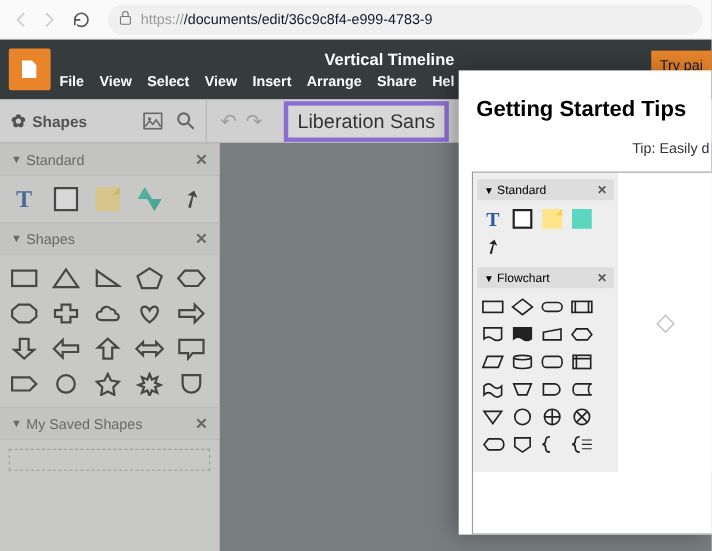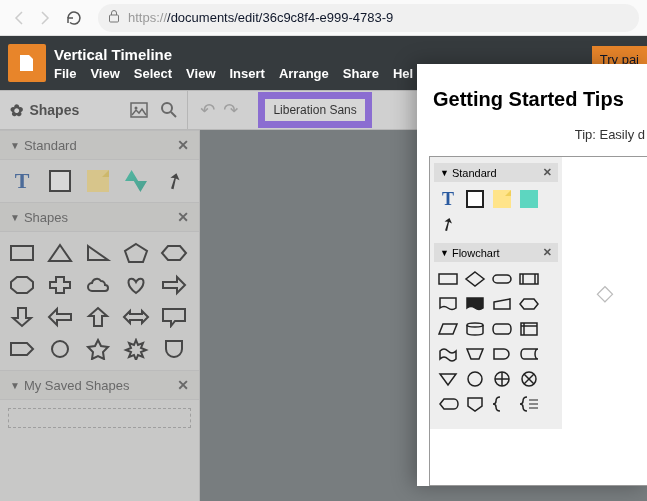--- a/index.html
+++ b/index.html
@@ -9,34 +9,34 @@
 .nav-arrow { width: 24px; height: 24px; display: flex; align-items: center; justify-content: center; cursor: pointer; color: #999; }
 .nav-arrow.disabled { color: #ccc; }
 .reload { margin-left: 6px; margin-right: 12px; color: #555; cursor: pointer; }
 .addr { display: flex; align-items: center; flex: 1; height: 28px; background: #f0f0f0; border-radius: 14px; padding: 0 10px; font-size: 13px; color: #333; overflow: hidden; white-space: nowrap; }
 .addr .lock { margin-right: 8px; color: #777; }
 .addr .domain { color: #333; }
 .addr .path { color: #0f172a; }
 
 .app-header { background: #363b3e; color: #fff; height: 54px; display: flex; align-items: stretch; position: relative; }
 .doc-icon { width: 38px; height: 38px; background: #e8852a; margin: 8px; display: flex; align-items: center; justify-content: center; cursor: pointer; border-radius: 2px; }
-.title-area { display: flex; flex-direction: column; justify-content: center; }
+.title-area { display: flex; flex-direction: column; justify-content: center; align-items: flex-end; }
 .doc-title { font-size: 15px; font-weight: bold; }
 .menu-bar { display: flex; gap: 14px; font-size: 13px; margin-top: 3px; font-weight: bold; }
 .menu-item { cursor: pointer; }
 .try-paid { position: absolute; right: 0; top: 10px; background: #e8852a; color: #0f172a; padding: 6px 8px; font-size: 13px; text-decoration: underline; cursor: pointer; }
 
 .toolbar-row { height: 40px; background: #f5f5f5; display: flex; align-items: center; border-bottom: 1px solid #d0d0d0; border-top: 1px solid #d0d0d0; }
 .shapes-btn { display: flex; align-items: center; padding: 0 10px; gap: 6px; cursor: pointer; font-size: 14px; font-weight: bold; color: #333; }
 .gear { font-size: 16px; }
 .tool-icons { display: flex; gap: 10px; margin-left: auto; margin-right: 8px; }
 .tool-icon { width: 20px; height: 20px; cursor: pointer; color: #555; display:flex;align-items:center;justify-content:center;}
 .canvas-tools { display: flex; align-items: center; gap: 8px; padding: 0 12px; }
 .undo-redo { color: #aaa; cursor: pointer; font-size: 18px; }
-.font-select { background: #fff; border: 7px solid #8b5cf6; padding: 4px 8px; font-size: 12px; cursor: pointer; margin-left: 12px; }
+.font-select { background: #fff; border: 4px solid #8b5cf6; padding: 4px 8px; font-size: 18px; cursor: pointer; margin-left: 12px; }
 
 .main-area { display: flex; height: calc(501px - 36px - 54px - 40px); }
 .sidebar { width: 200px; background: #e8e8e6; overflow: hidden; border-right: 1px solid #ccc; }
 .section-head { display: flex; align-items: center; padding: 6px 10px; font-size: 13px; color: #555; border-bottom: 1px solid #d5d5d5; border-top: 1px solid #d5d5d5; background: #e0e0de; }
 .section-head .tri { margin-right: 4px; font-size: 10px; }
 .section-head .close-x { margin-left: auto; cursor: pointer; font-size: 14px; font-weight: bold; color: #555;}
 .shape-grid { display: flex; flex-wrap: wrap; padding: 8px 6px; gap: 6px; }
 .shape-grid.row5 { justify-content: flex-start; }
 .shape-cell { width: 32px; height: 26px; display: flex; align-items: center; justify-content: center; cursor: pointer; }
 .t-icon { font-family: Georgia, serif; font-size: 22px; font-weight: bold; color: #2a5aa0; }

